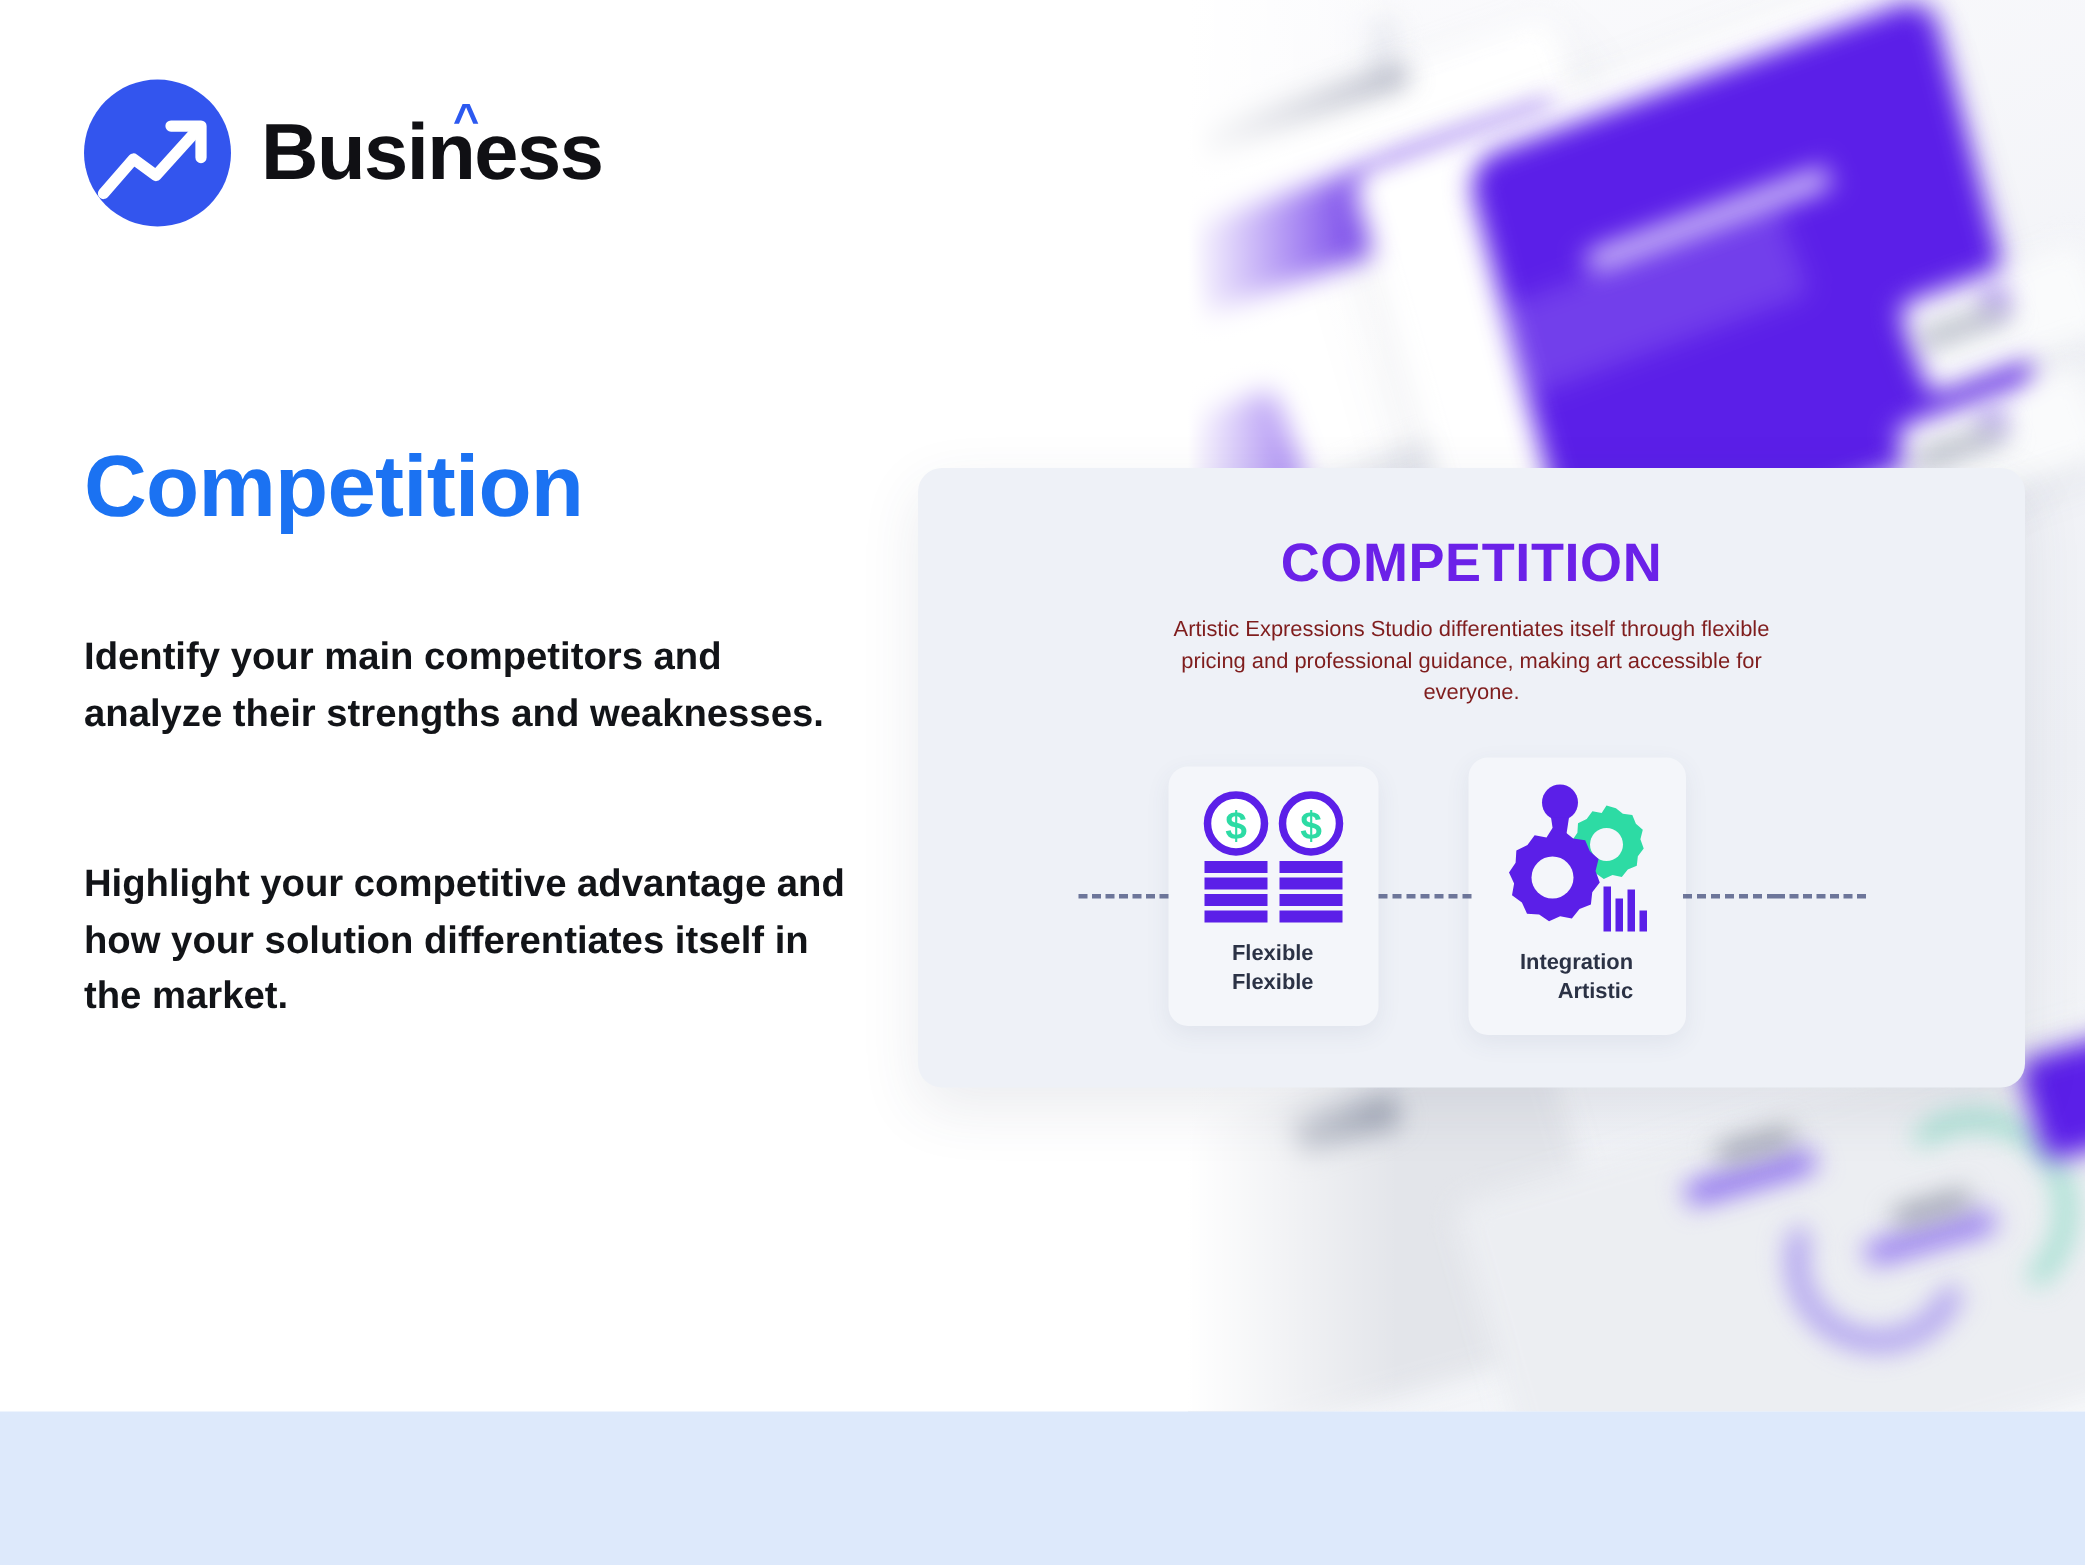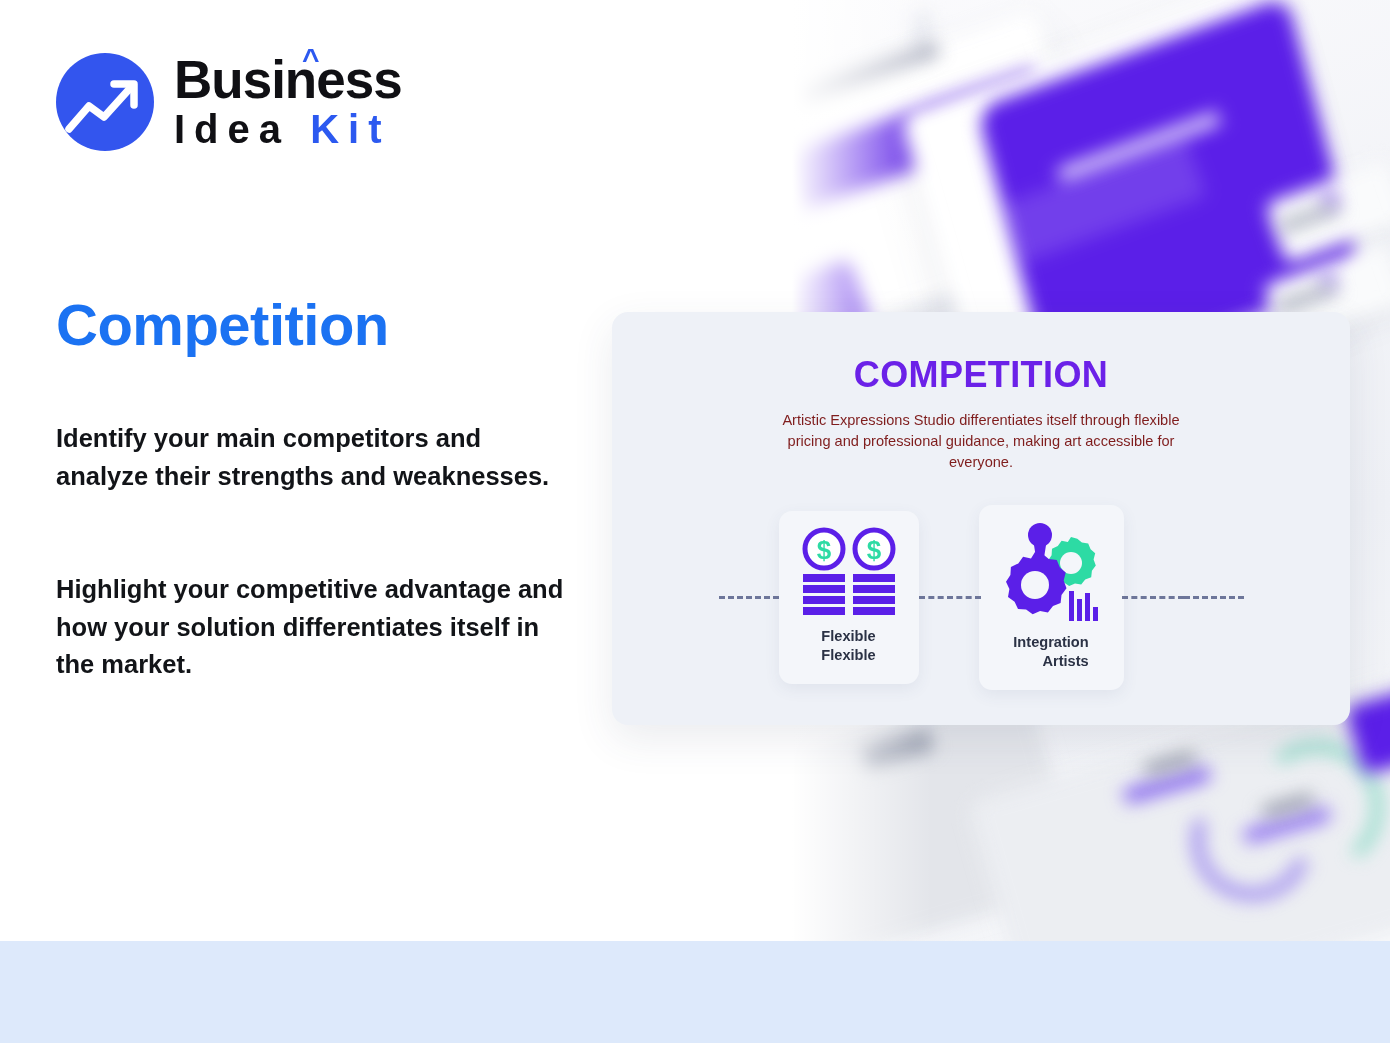--- a/index.html
+++ b/index.html
@@ -233,24 +233,20 @@
     <div class="logo-mark">
       <svg width="98" height="98" viewBox="0 0 98 98" aria-hidden="true">
         <path d="M13 76 L33 53 L48 64 L76 33" fill="none" stroke="#ffffff" stroke-width="7.5" stroke-linecap="round" stroke-linejoin="round"></path>
         <path d="M58 31 L78 31 L78 52" fill="none" stroke="#ffffff" stroke-width="7.5" stroke-linecap="round" stroke-linejoin="round"></path>
       </svg>
     </div>
     <div class="logo-words">
       <div class="word-business">
         <span>Business</span>
         <span class="accent" style="left:128px; top:-10px;">^</span>
-      </div>
-      <div class="word-idea">
-        <span>Idea</span>
-        <span class="kit">Kit</span>
       </div>
     </div>
   </div>
 
   <div class="page-title">Competition</div>
   <div class="para para-2">Highlight your competitive advantage and how your solution differentiates itself in the market.</div>
   <div class="para para-1">Identify your main competitors and analyze their strengths and weaknesses.</div>
 
   <div class="main-card">
     <div class="card-title">COMPETITION</div>
@@ -315,21 +311,21 @@
             <g fill="#5b1fe8">
               <rect x="74" y="70" width="5" height="30"></rect>
               <rect x="82" y="78" width="5" height="22"></rect>
               <rect x="90" y="72" width="5" height="28"></rect>
               <rect x="98" y="86" width="5" height="14"></rect>
             </g>
           </svg>
         </div>
         <div class="feat-label">
           <span>Integration</span><br>
-          <span>Artists</span>
+          <span>Artistic</span>
         </div>
       </div>
 
       <div class="dash"></div>
 
 
       <div class="dash edge"></div>
     </div>
   </div>
 

